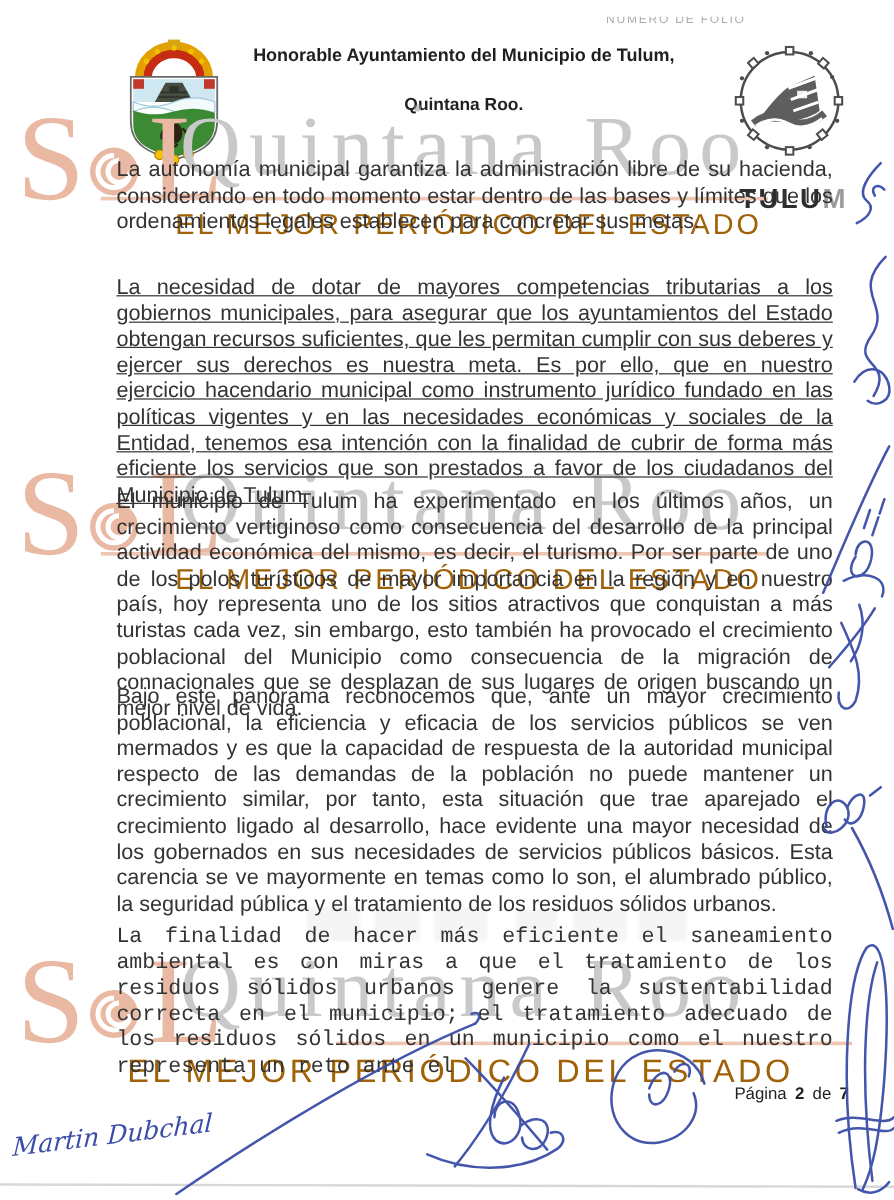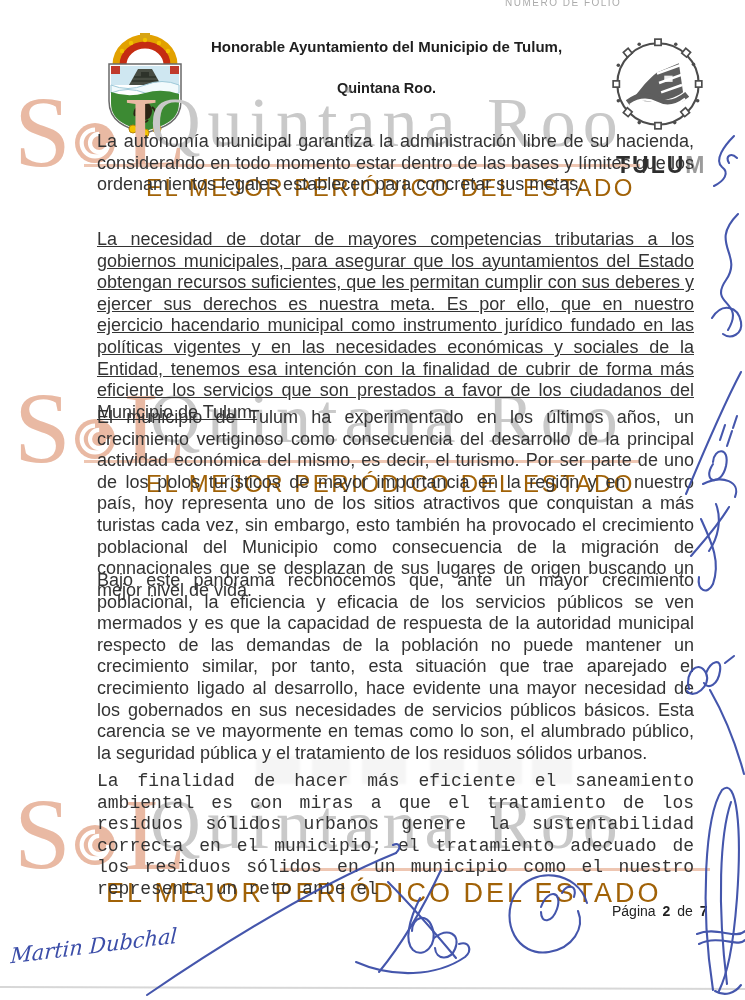--- a/index.html
+++ b/index.html
@@ -5,21 +5,21 @@
   html,body{margin:0;padding:0;}
   body{
     width:745px;height:1000px;position:relative;overflow:hidden;
     background:#ffffff;
     font-family:"Liberation Sans",sans-serif;
   }
   .abs{position:absolute;}
 
   
   .folio-note{
-    left:505px;top:0;width:238px;height:9px;overflow:hidden;
+    left:505px;top:14px;width:238px;height:9px;overflow:hidden;
     font-size:10px;color:#8f8f8f;letter-spacing:1.5px;opacity:.75;
   }
   .folio-note span{display:block;transform:translateY(-3px);}
   .title1{left:0;right:0;top:38px;text-align:center;font-size:15px;font-weight:700;color:#1f1f1f;transform:translateX(14px);}
   .title2{left:0;right:0;top:80px;text-align:center;font-size:14.5px;font-weight:700;color:#1f1f1f;transform:translateX(14px);}
   .scan-dot{left:345px;top:87px;width:6px;height:6px;border-radius:50%;background:#9a9a9a;opacity:.55;}
   .crest{left:98px;top:31px;width:94px;height:106px;}
   .seal{left:610px;top:36px;width:96px;height:96px;}
   .seal-word{left:616px;top:116px;font-size:23px;font-weight:800;letter-spacing:2px;color:#2e2e2e;margin-top:36px;}
   .seal-word .last{color:#9b9b9b;}

